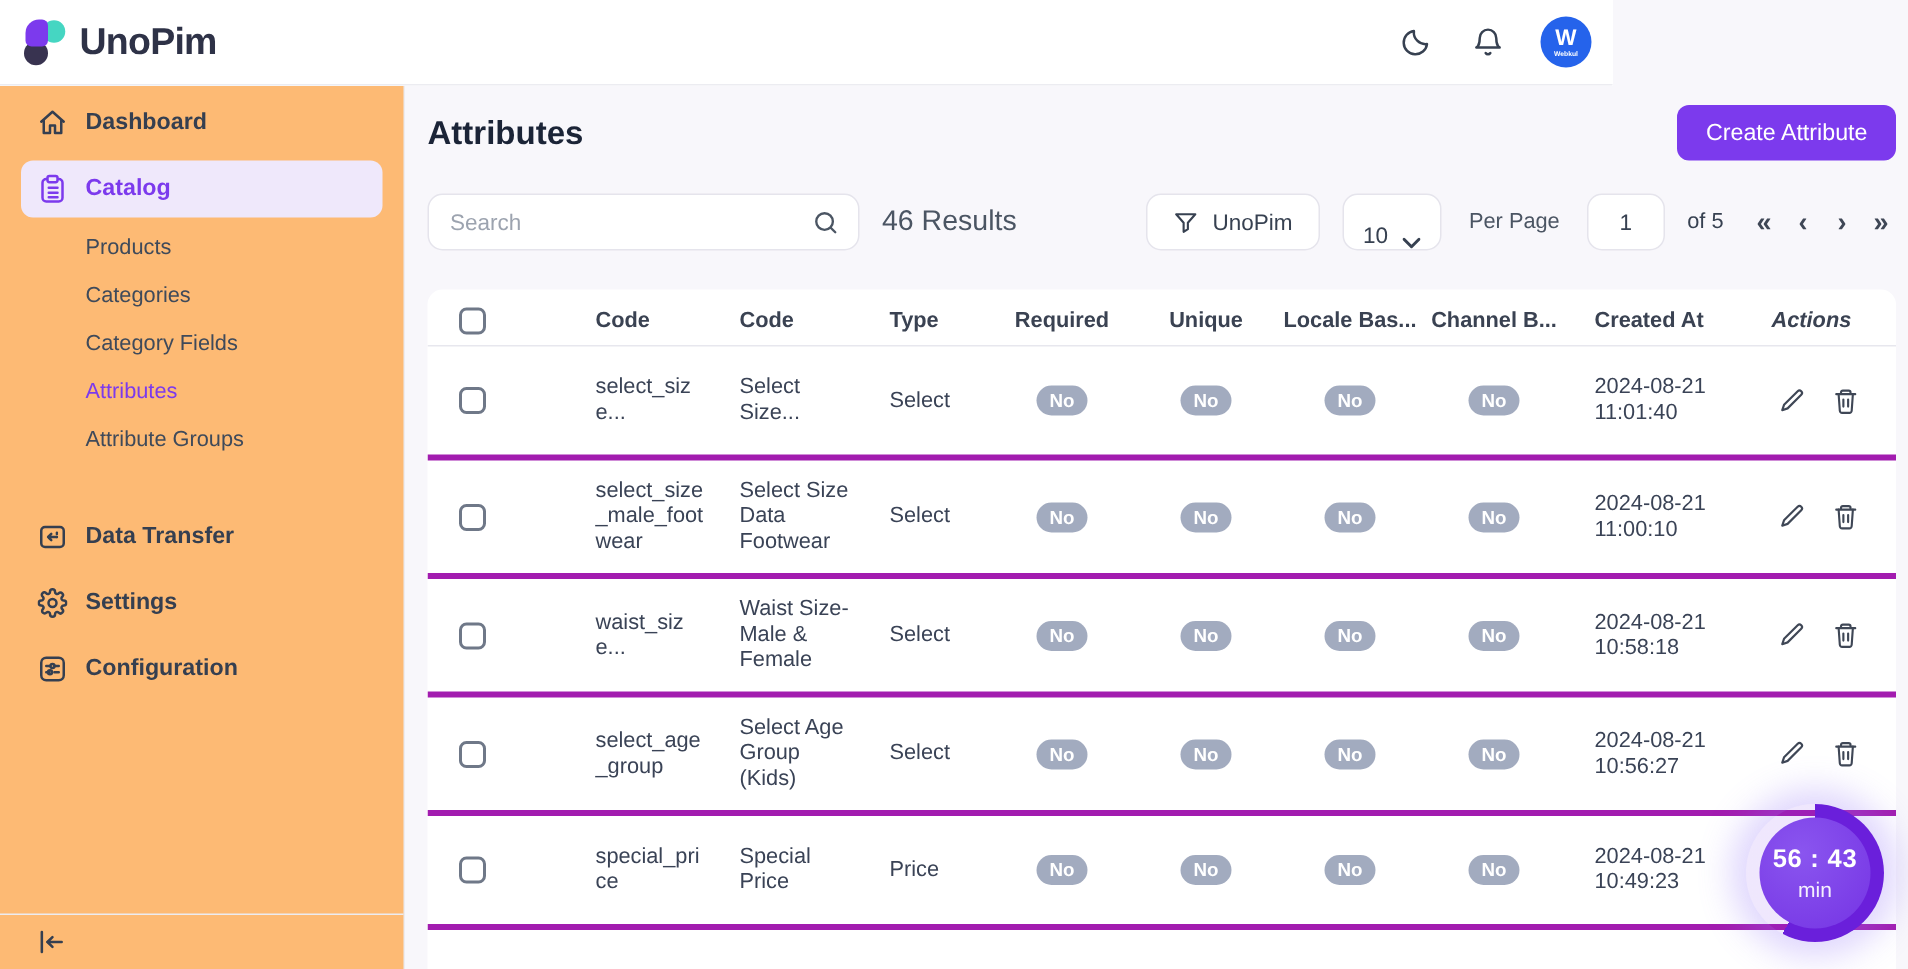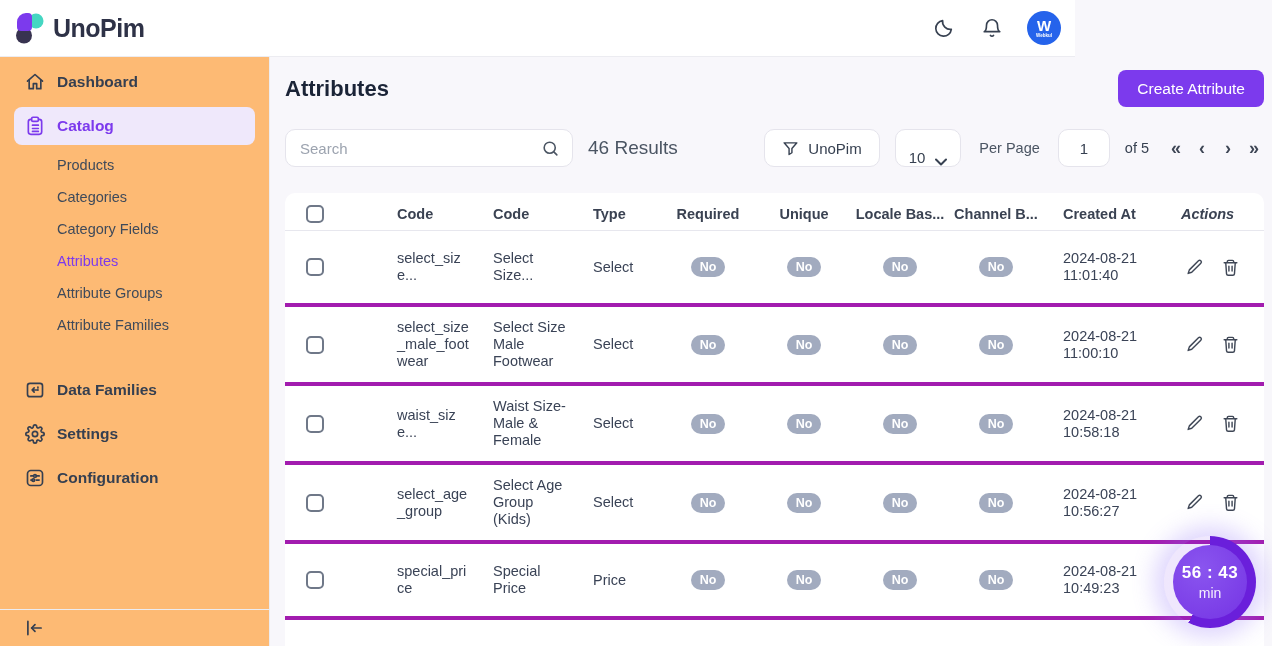--- a/index.html
+++ b/index.html
@@ -211,36 +211,35 @@
     </span>
     <span>Catalog</span>
   </div>
 
   <div class="sub-list">
     <div class="sub-item">Products</div>
     <div class="sub-item">Categories</div>
     <div class="sub-item">Category Fields</div>
     <div class="sub-item active">Attributes</div>
     <div class="sub-item">Attribute Groups</div>
-    <div class="sub-item">Attribute Families</div>
   </div>
 
   <div class="gap-block"></div>
 
   <div class="nav-item">
     <span class="nv-icon">
       <svg width="20" height="20" viewBox="0 0 24 24" fill="none" stroke="#353F50" stroke-width="2" stroke-linecap="round" stroke-linejoin="round">
         <rect x="3" y="4" width="18" height="16" rx="3"></rect>
         <path d="M8.5 12 h7 M8.5 12 l2.5 -2.5 M8.5 12 l2.5 2.5 M15.5 8.5 v0"></path>
         <path d="M15.5 12 l-0 0"></path>
         <path d="M13 8.5 l2.5 3.5 -2.5 3.5" stroke="none"></path>
         <path d="M15.5 9.5 l0 0"></path>
       </svg>
     </span>
-    <span>Data Families</span>
+    <span>Data Transfer</span>
   </div>
 
   <div class="nav-item">
     <span class="nv-icon">
       <svg width="20" height="20" viewBox="0 0 24 24" fill="none" stroke="#353F50" stroke-width="2" stroke-linecap="round" stroke-linejoin="round">
         <circle cx="12" cy="12" r="3.2"></circle>
         <path d="M19.4 15a1.7 1.7 0 0 0 .34 1.87l.06.06a2 2 0 1 1-2.83 2.83l-.06-.06a1.7 1.7 0 0 0-1.87-.34 1.7 1.7 0 0 0-1 1.56V21a2 2 0 1 1-4 0v-.09a1.7 1.7 0 0 0-1-1.56 1.7 1.7 0 0 0-1.87.34l-.06.06a2 2 0 1 1-2.83-2.83l.06-.06a1.7 1.7 0 0 0 .34-1.87 1.7 1.7 0 0 0-1.56-1H3a2 2 0 1 1 0-4h.09a1.7 1.7 0 0 0 1.56-1 1.7 1.7 0 0 0-.34-1.87l-.06-.06A2 2 0 1 1 7.08 4.3l.06.06a1.7 1.7 0 0 0 1.87.34H9a1.7 1.7 0 0 0 1-1.56V3a2 2 0 1 1 4 0v.09a1.7 1.7 0 0 0 1 1.56 1.7 1.7 0 0 0 1.87-.34l.06-.06a2 2 0 1 1 2.83 2.83l-.06.06a1.7 1.7 0 0 0-.34 1.87V9a1.7 1.7 0 0 0 1.56 1H21a2 2 0 1 1 0 4h-.09a1.7 1.7 0 0 0-1.51 1z"></path>
       </svg>
     </span>
     <span>Settings</span>
@@ -362,21 +361,21 @@
           <path d="M6 6 l1 14 a2 2 0 0 0 2 1.8 h6 a2 2 0 0 0 2-1.8 l1-14"></path>
           <path d="M10 10.5 v6 M14 10.5 v6"></path>
         </svg>
       </span>
     </div>
   </div>
 
   <div class="trow">
     <div class="cell c-check"><span class="checkbox"></span></div>
     <div class="cell c-code">select_size_male_footwear</div>
-    <div class="cell c-name">Select Size Male Footwear</div>
+    <div class="cell c-name">Select Size Data Footwear</div>
     <div class="cell c-type">Select</div>
     <div class="cell c-badge"><span class="badge">No</span></div>
     <div class="cell c-badge"><span class="badge">No</span></div>
     <div class="cell c-badge"><span class="badge">No</span></div>
     <div class="cell c-badge"><span class="badge">No</span></div>
     <div class="cell c-created">
       <div>2024-08-21</div>
       <div>11:00:10</div>
     </div>
     <div class="cell c-actions">

